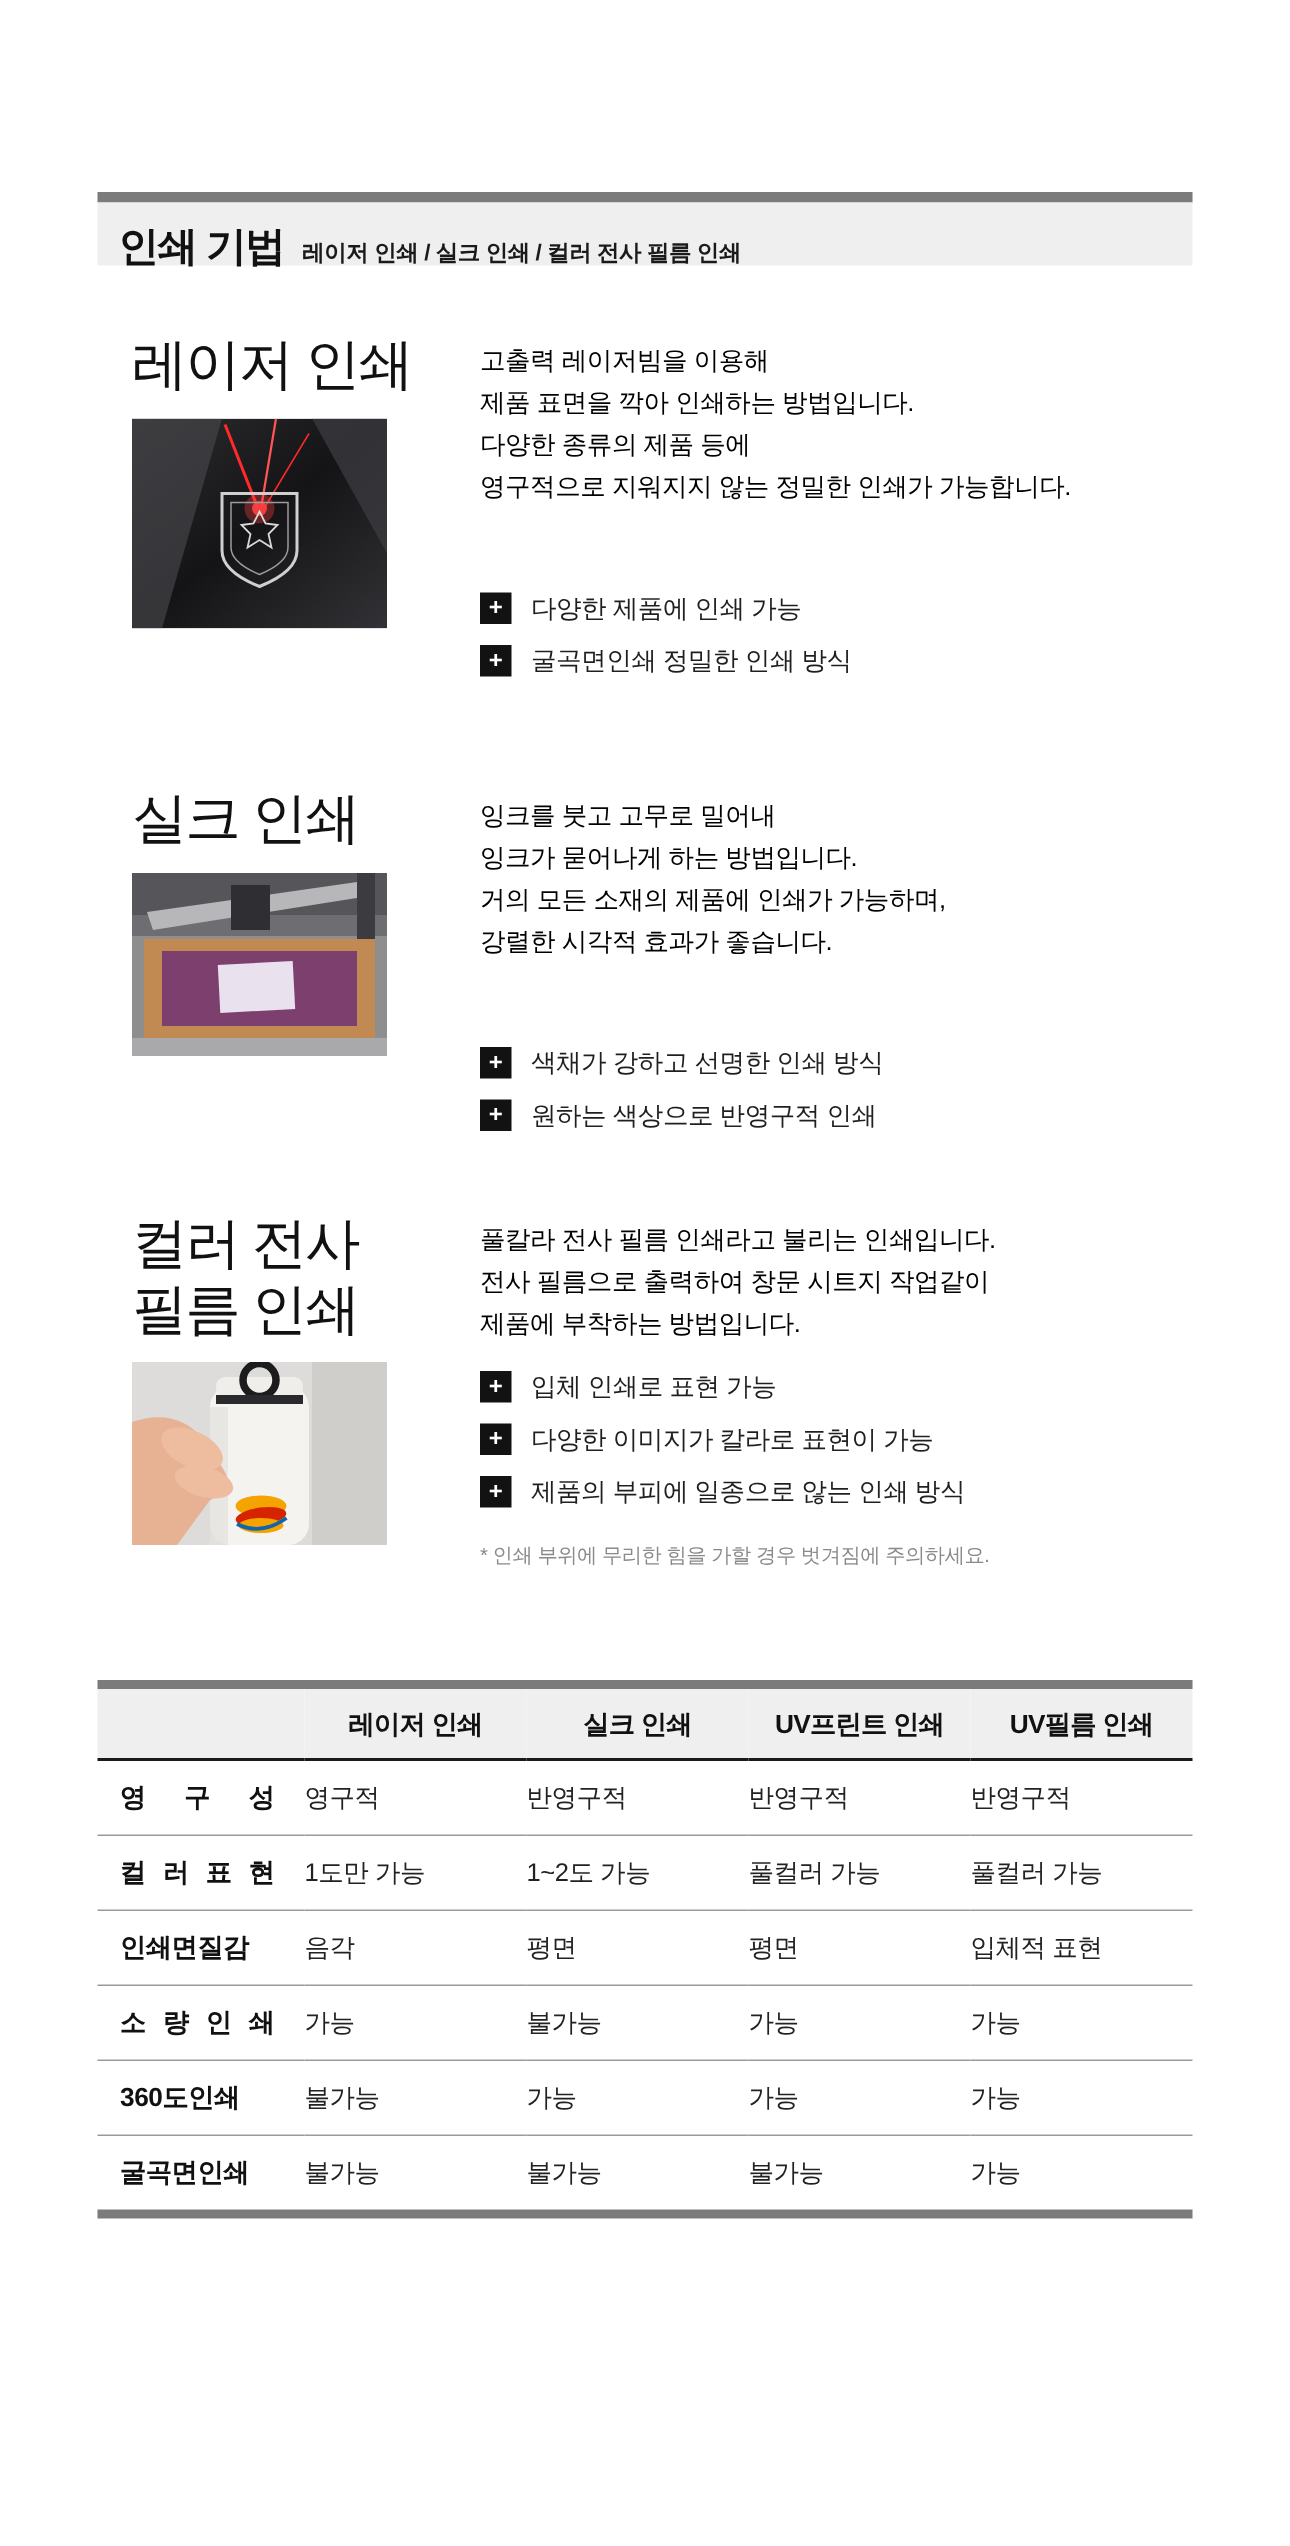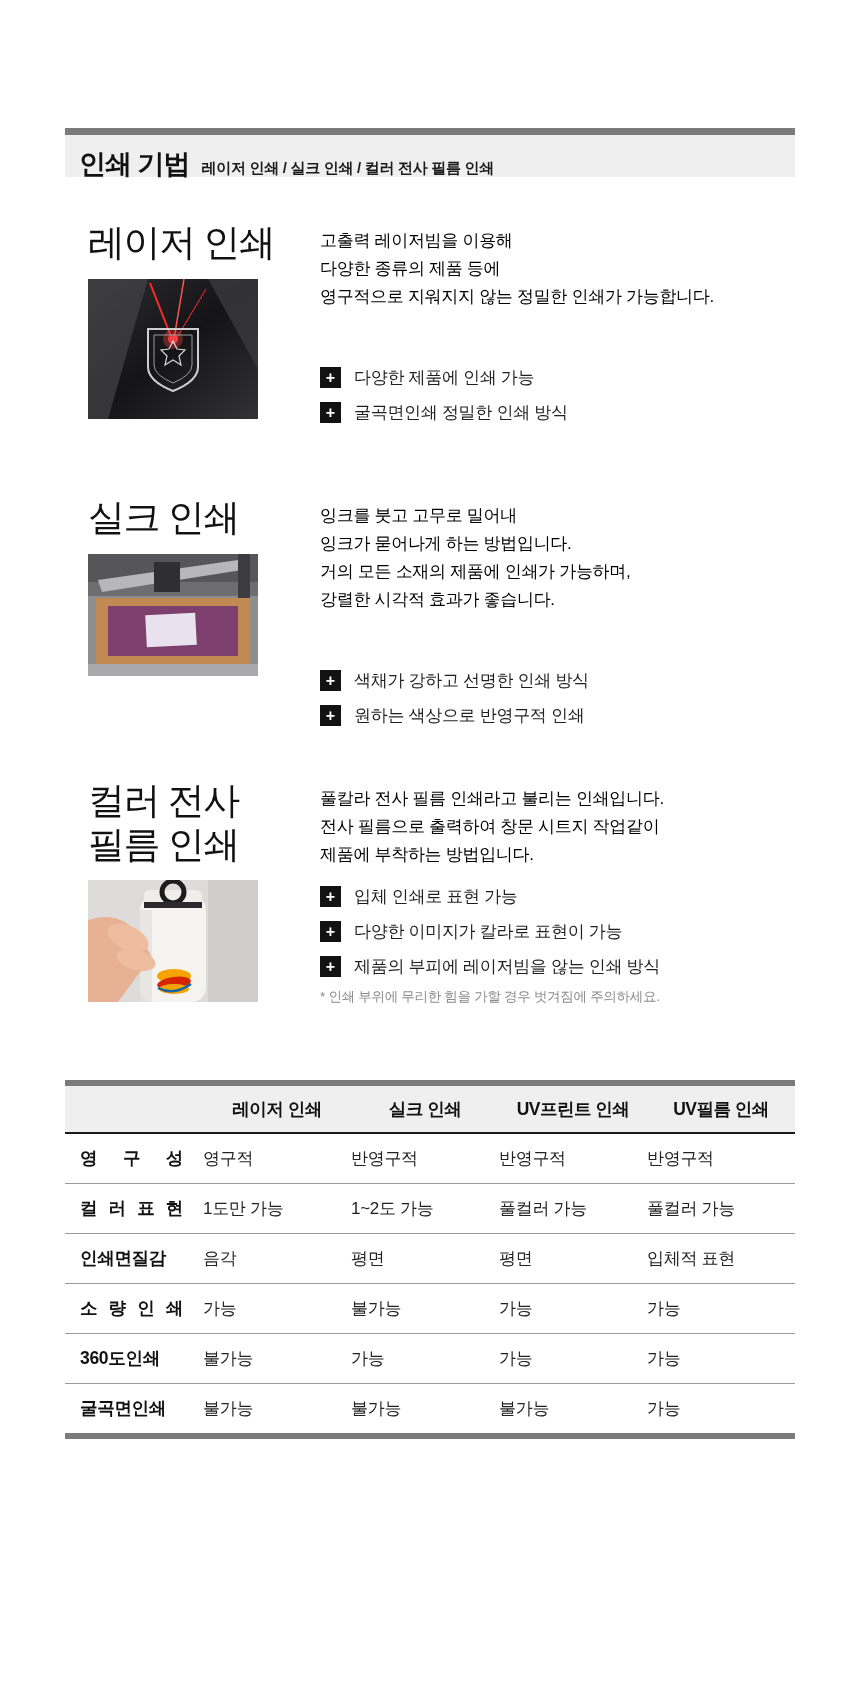--- a/index.html
+++ b/index.html
@@ -32,21 +32,21 @@
   .features { margin-top:55px; }
   .features.tight { margin-top:16px; }
   .feature { display:flex; align-items:center; margin-top:12px; }
   .feature:first-child { margin-top:0; }
   .plus-badge {
     width:21px; height:21px; flex:none; background:#121212; color:#fff;
     display:flex; align-items:center; justify-content:center;
     font-size:16px; font-weight:700; margin-right:13px; line-height:1;
   }
   .feature-text { font-size:17px; color:#1f1f1f; letter-spacing:-0.3px; }
-  .caution-note { margin-top:10px; font-size:13.5px; color:#8a8a8a; letter-spacing:-0.3px; }
+  .caution-note { margin-top:22px; font-size:13.5px; color:#8a8a8a; letter-spacing:-0.3px; }
 
   
   .cmp-table-wrap { margin-top:74px; border-top:6px solid #7b7b7b; border-bottom:6px solid #7b7b7b; }
   table.cmp { width:100%; border-collapse:collapse; table-layout:fixed; }
   table.cmp col.lbl { width:138px; }
   table.cmp thead th {
     background:#efefef; height:47px; font-size:17.5px; font-weight:700;
     text-align:center; border-bottom:2px solid #1a1a1a; letter-spacing:-0.5px; color:#111;
   }
   table.cmp tbody tr { height:50px; }
@@ -97,20 +97,21 @@
               <circle cx="85" cy="60" r="5" fill="#ff4040" opacity="0.9"></circle>
               <path d="M60,50 h50 v38 q0,14 -25,24 q-25,-10 -25,-24 z" fill="none" stroke="#cfcfcf" stroke-width="2"></path>
               <path d="M66,56 h38 v30 q0,10 -19,18 q-19,-8 -19,-18 z" fill="none" stroke="#9a9aa0" stroke-width="1"></path>
               <path d="M85,62 l4,8 8,1 -6,6 2,9 -8,-5 -8,5 2,-9 -6,-6 8,-1 z" fill="none" stroke="#d8d8d8" stroke-width="1.2"></path>
             </svg>
           </div>
         </div>
         <div class="sec-right">
           <div class="desc">
             <p>고출력 레이저빔을 이용해</p>
+            <p>제품 표면을 깍아 인쇄하는 방법입니다.</p>
             <p>다양한 종류의 제품 등에</p>
             <p>영구적으로 지워지지 않는 정밀한 인쇄가 가능합니다.</p>
           </div>
           <div class="features">
             <div class="feature">
               <span class="plus-badge">+</span>
               <span class="feature-text">다양한 제품에 인쇄 가능</span>
             </div>
             <div class="feature">
               <span class="plus-badge">+</span>
@@ -195,21 +196,21 @@
             <div class="feature">
               <span class="plus-badge">+</span>
               <span class="feature-text">입체 인쇄로 표현 가능</span>
             </div>
             <div class="feature">
               <span class="plus-badge">+</span>
               <span class="feature-text">다양한 이미지가 칼라로 표현이 가능</span>
             </div>
             <div class="feature">
               <span class="plus-badge">+</span>
-              <span class="feature-text">제품의 부피에 레이저빔을 않는 인쇄 방식</span>
+              <span class="feature-text">제품의 부피에 일종으로 않는 인쇄 방식</span>
             </div>
           </div>
           <div class="caution-note">* 인쇄 부위에 무리한 힘을 가할 경우 벗겨짐에 주의하세요.</div>
         </div>
       </section>
 
     </div>
 
     <div class="cmp-table-wrap">
       <table class="cmp">

